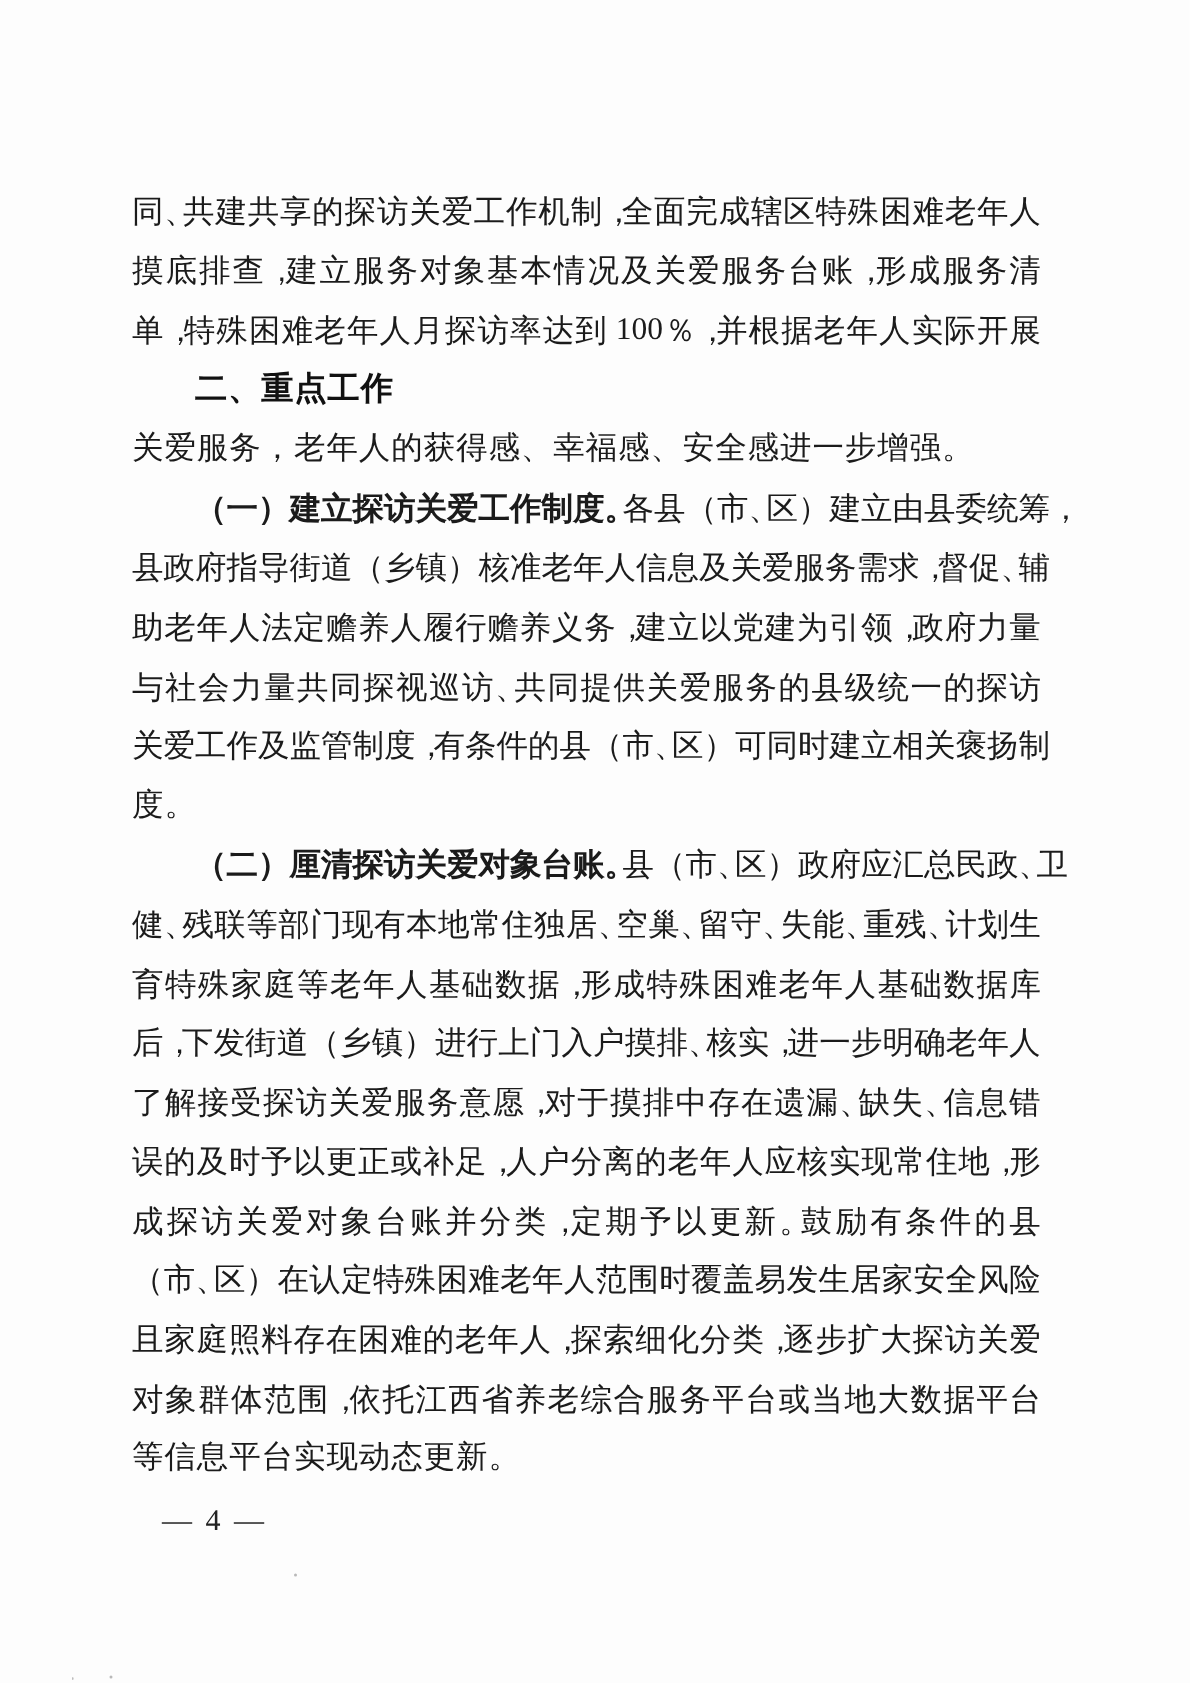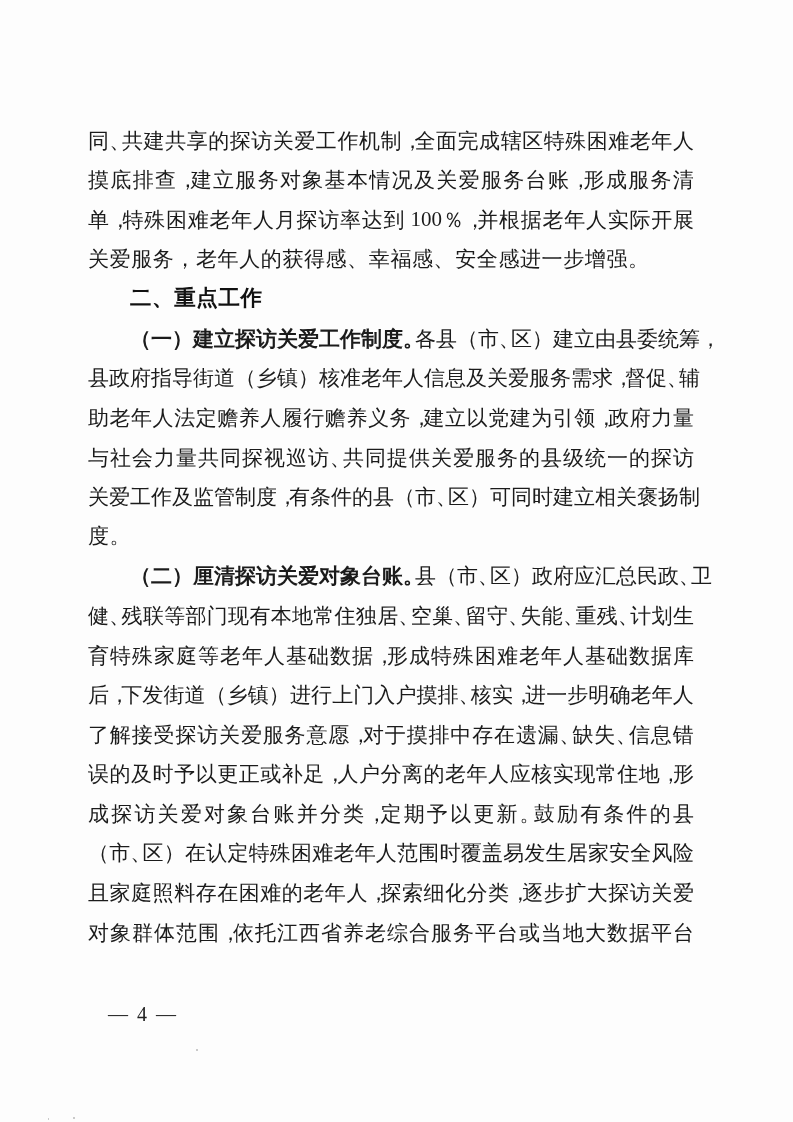--- a/index.html
+++ b/index.html
@@ -156,22 +156,22 @@
         <span>根</span>
         <span>据</span>
         <span>老</span>
         <span>年</span>
         <span>人</span>
         <span>实</span>
         <span>际</span>
         <span>开</span>
         <span>展</span>
       </div>
+      <div class="line heading flow indent"><span class="b">二、重点工作</span></div>
       <div class="line flow "><span>关爱服务，老年人的获得感、幸福感、安全感进一步增强。</span></div>
-      <div class="line heading flow indent"><span class="b">二、重点工作</span></div>
       <div class="line just indent">
         <span class="b">（</span>
         <span class="b">一</span>
         <span class="b">）</span>
         <span class="b">建</span>
         <span class="b">立</span>
         <span class="b">探</span>
         <span class="b">访</span>
         <span class="b">关</span>
         <span class="b">爱</span>
@@ -624,18 +624,19 @@
         <span>台</span>
         <span>或</span>
         <span>当</span>
         <span>地</span>
         <span>大</span>
         <span>数</span>
         <span>据</span>
         <span>平</span>
         <span>台</span>
       </div>
+      <div class="line flow "><span>等信息平台实现动态更新。</span></div>
     </div>
   <div class="page-number">— 4 —</div>
   <div class="speck s1"></div>
   <div class="speck s2"></div>
   <div class="speck s3"></div>
 </div>
 
 </body></html>

